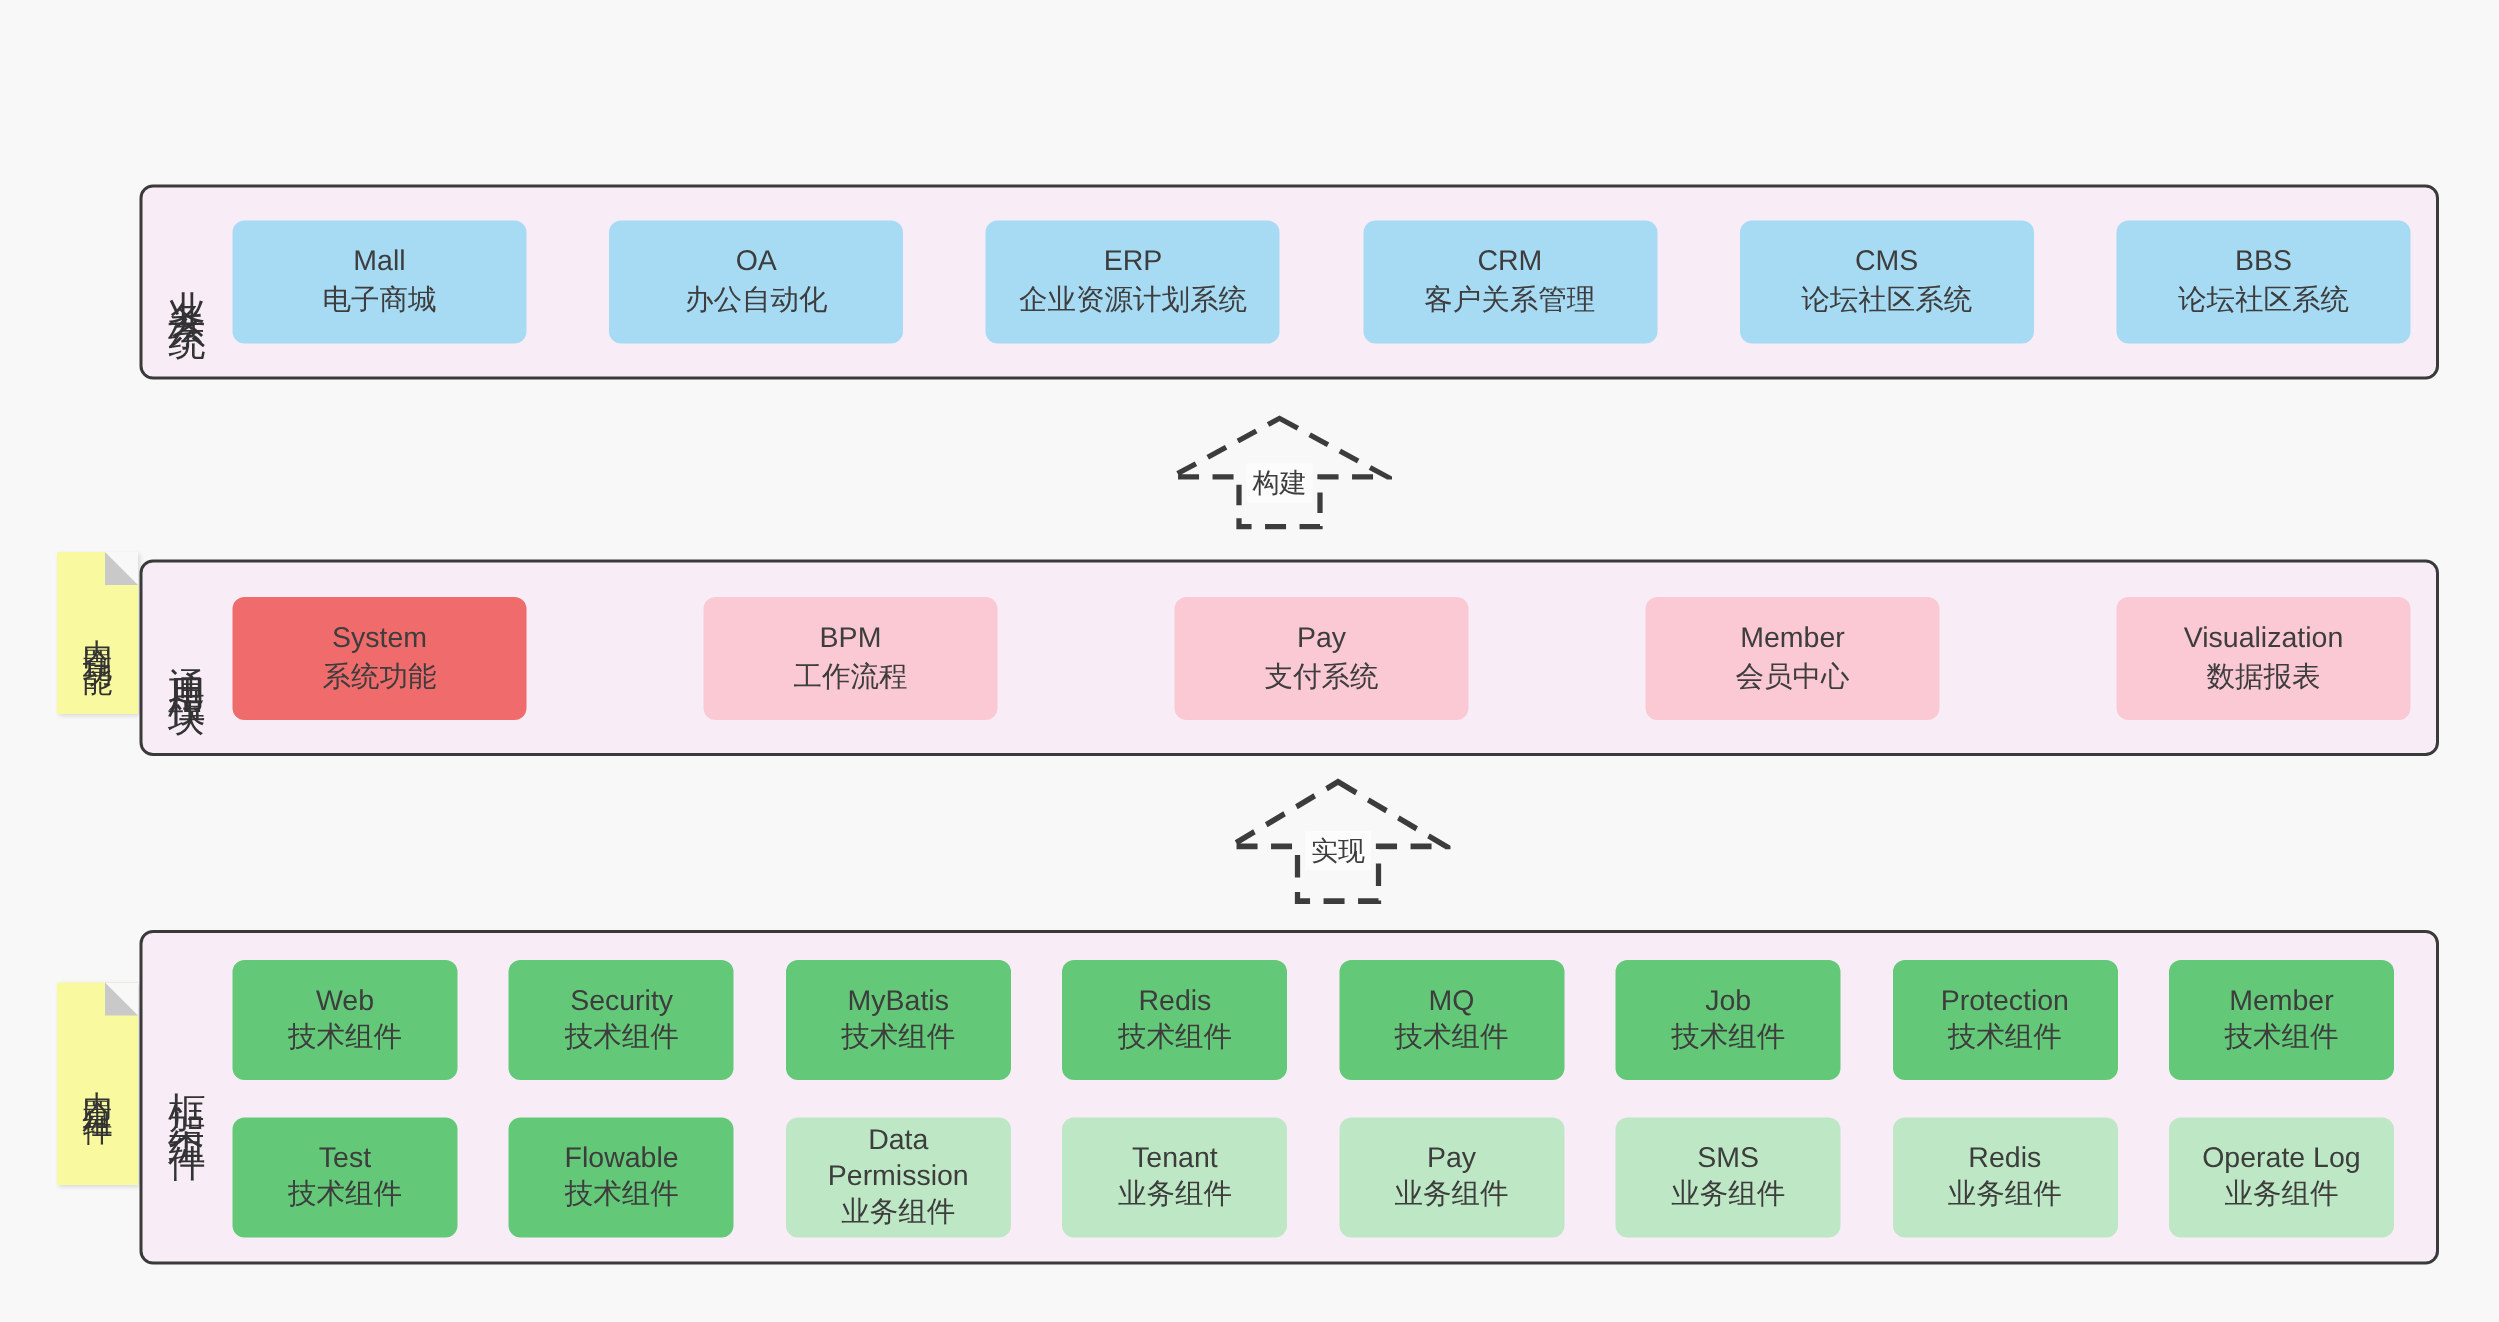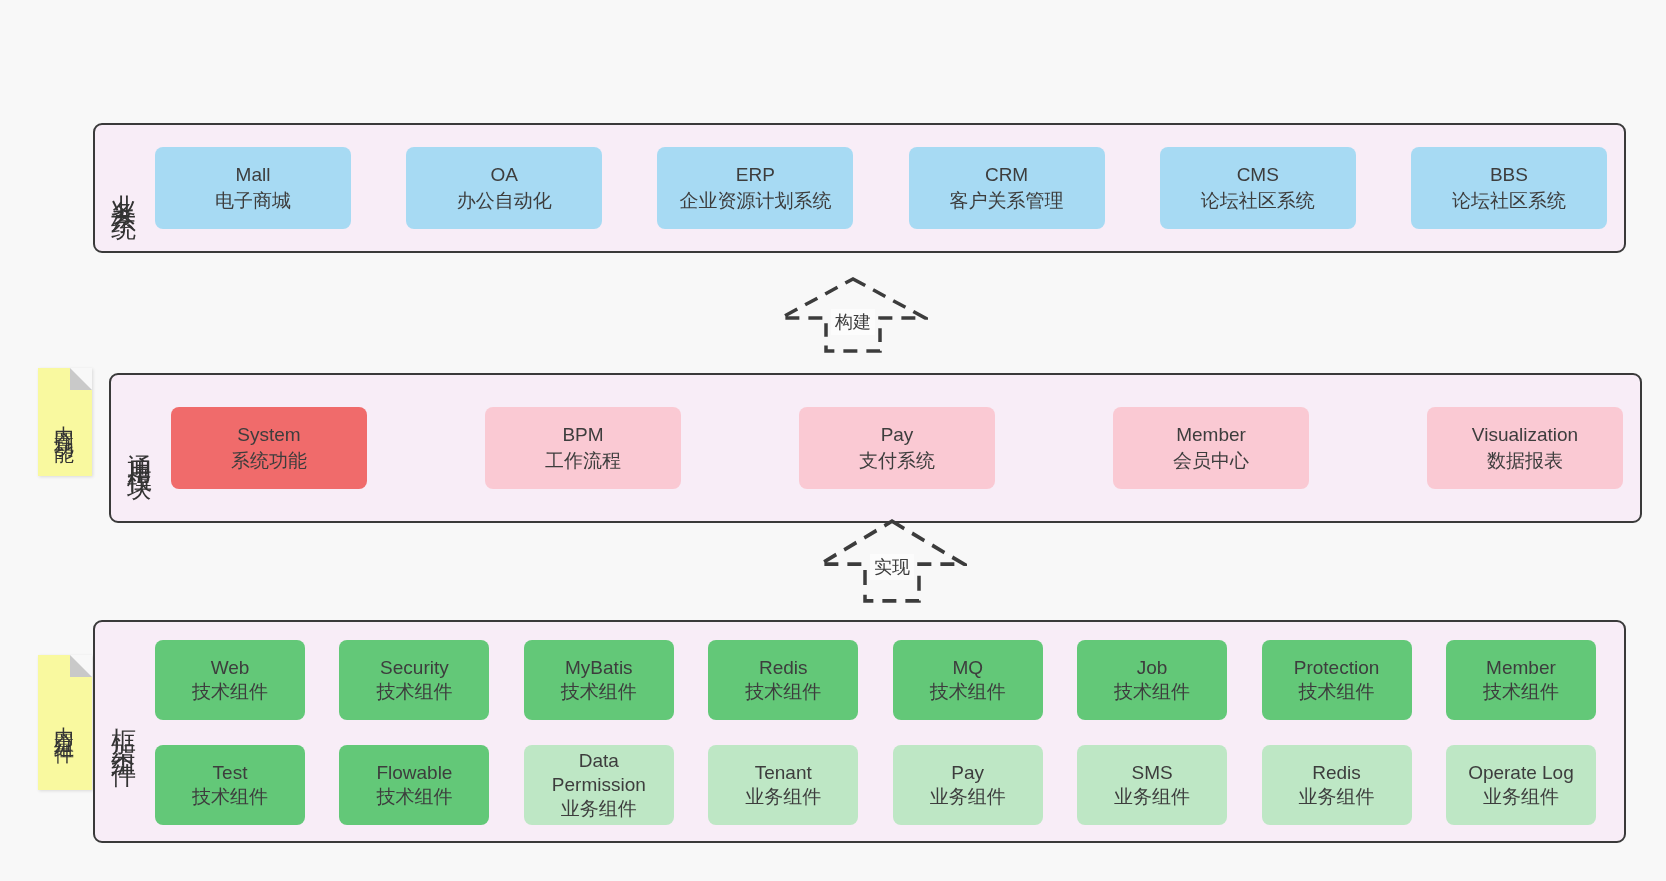--- a/index.html
+++ b/index.html
@@ -2,21 +2,21 @@
 <html style="--page_bg: #f8f8f8; --container_fill: #f8edf7; --container_border: #3a3a3a; --blue: #a7daf3; --red: #f06b6b; --pink: #fac9d3; --green_dark: #63c878; --green_light: #bee7c5; --sticky_yellow: #f9f99f; --fold_gray: #c9c9c9; --text: #3d3d3d;"><head>
 <meta charset="utf-8">
 <style>
   * { box-sizing: border-box; margin: 0; padding: 0; }
   html,body { background: #f8f8f8; }
   body { font-family: "Liberation Sans", "DejaVu Sans", sans-serif; color: #3d3d3d; }
   .stage { position: relative; width: 1666px; height: 881px; background: var(--page_bg, #f8f8f8); overflow: hidden; }
 
   .panel { position: absolute; background: var(--container_fill, #f8edf7); border: 2px solid var(--container_border, #3a3a3a); border-radius: 9px; }
   #panel-business   { left: 93px; top: 123px; width: 1533px; height: 130px; }
-  #panel-modules    { left: 93px; top: 373px; width: 1533px; height: 150px; margin-left: 16px; }
+  #panel-modules    { left: 93px; top: 373px; width: 1533px; height: 131px; }
   #panel-components { left: 93px; top: 620px; width: 1533px; height: 223px; }
 
   .v-label { position: absolute; left: 13px; top: 50%; transform: translateY(-50%);
              writing-mode: vertical-rl; font-size: 25px; letter-spacing: 7px;
              color: #333; white-space: nowrap; }
   #panel-components .v-label { letter-spacing: 12px; }
 
   .row { position: absolute; left: 60px; right: 17px; display: flex; justify-content: space-between; }
   .row-mid { top: 50%; transform: translateY(-50%); gap: 28px; }
   #panel-components .row { right: 28px; }

